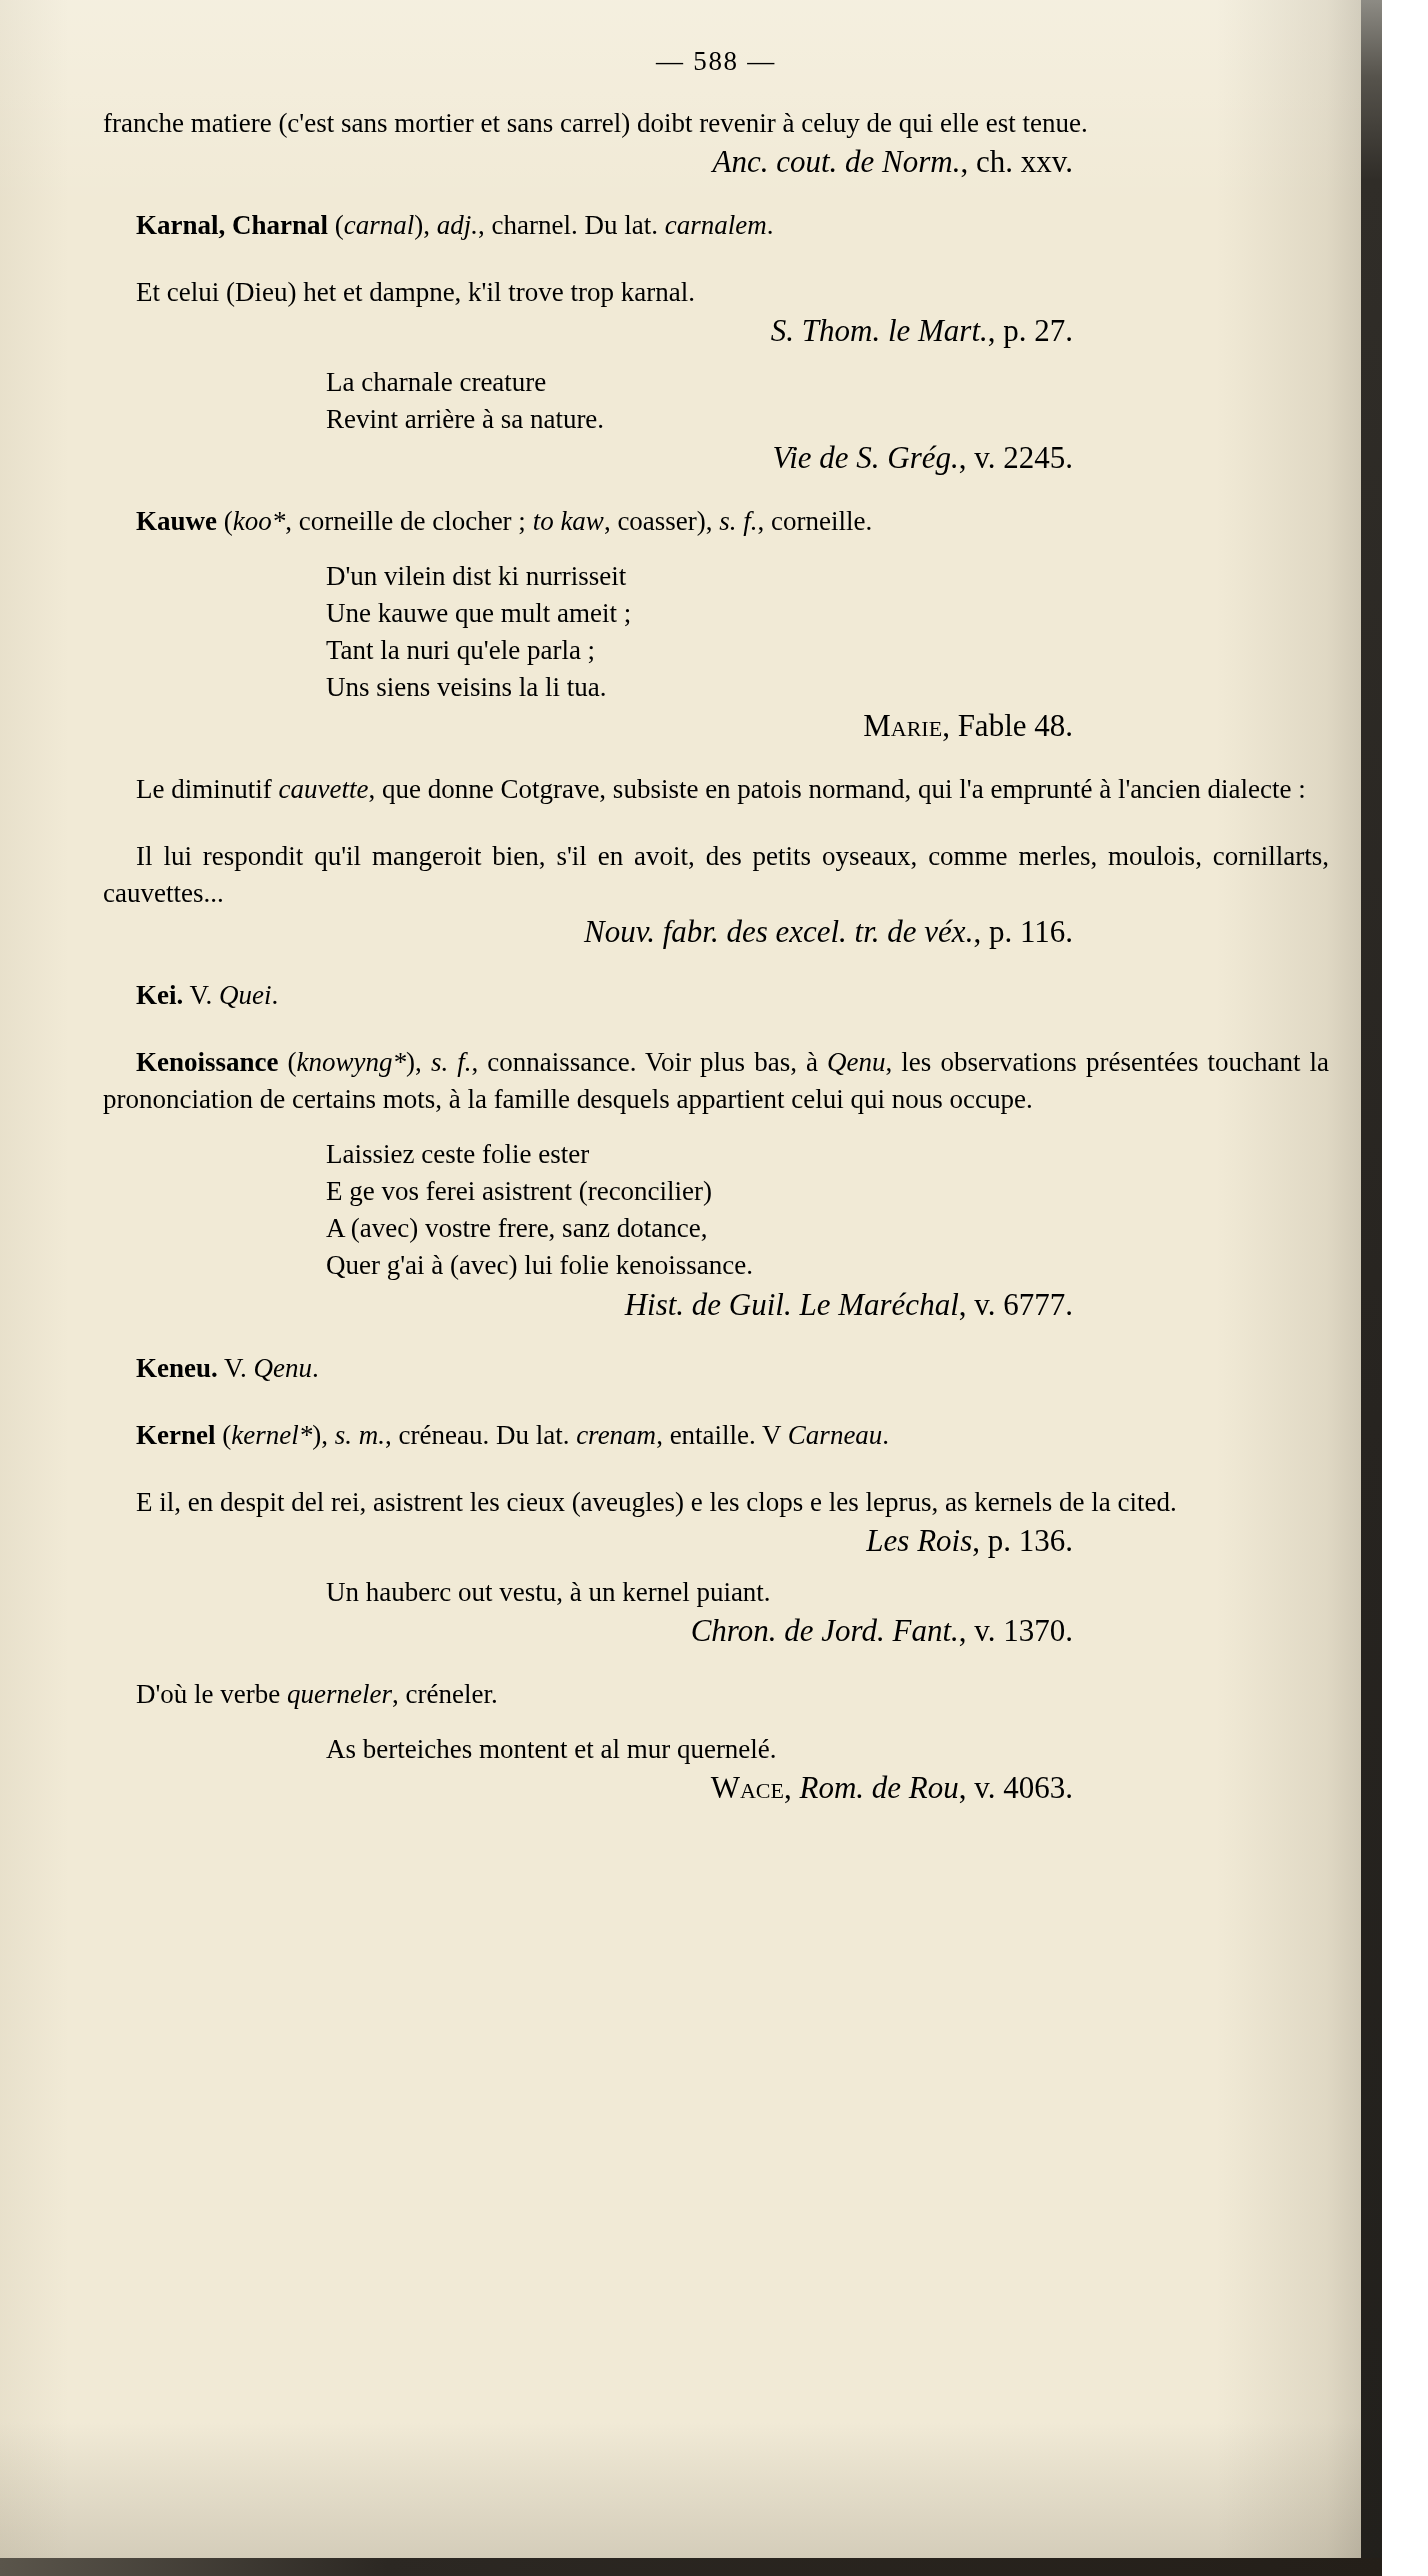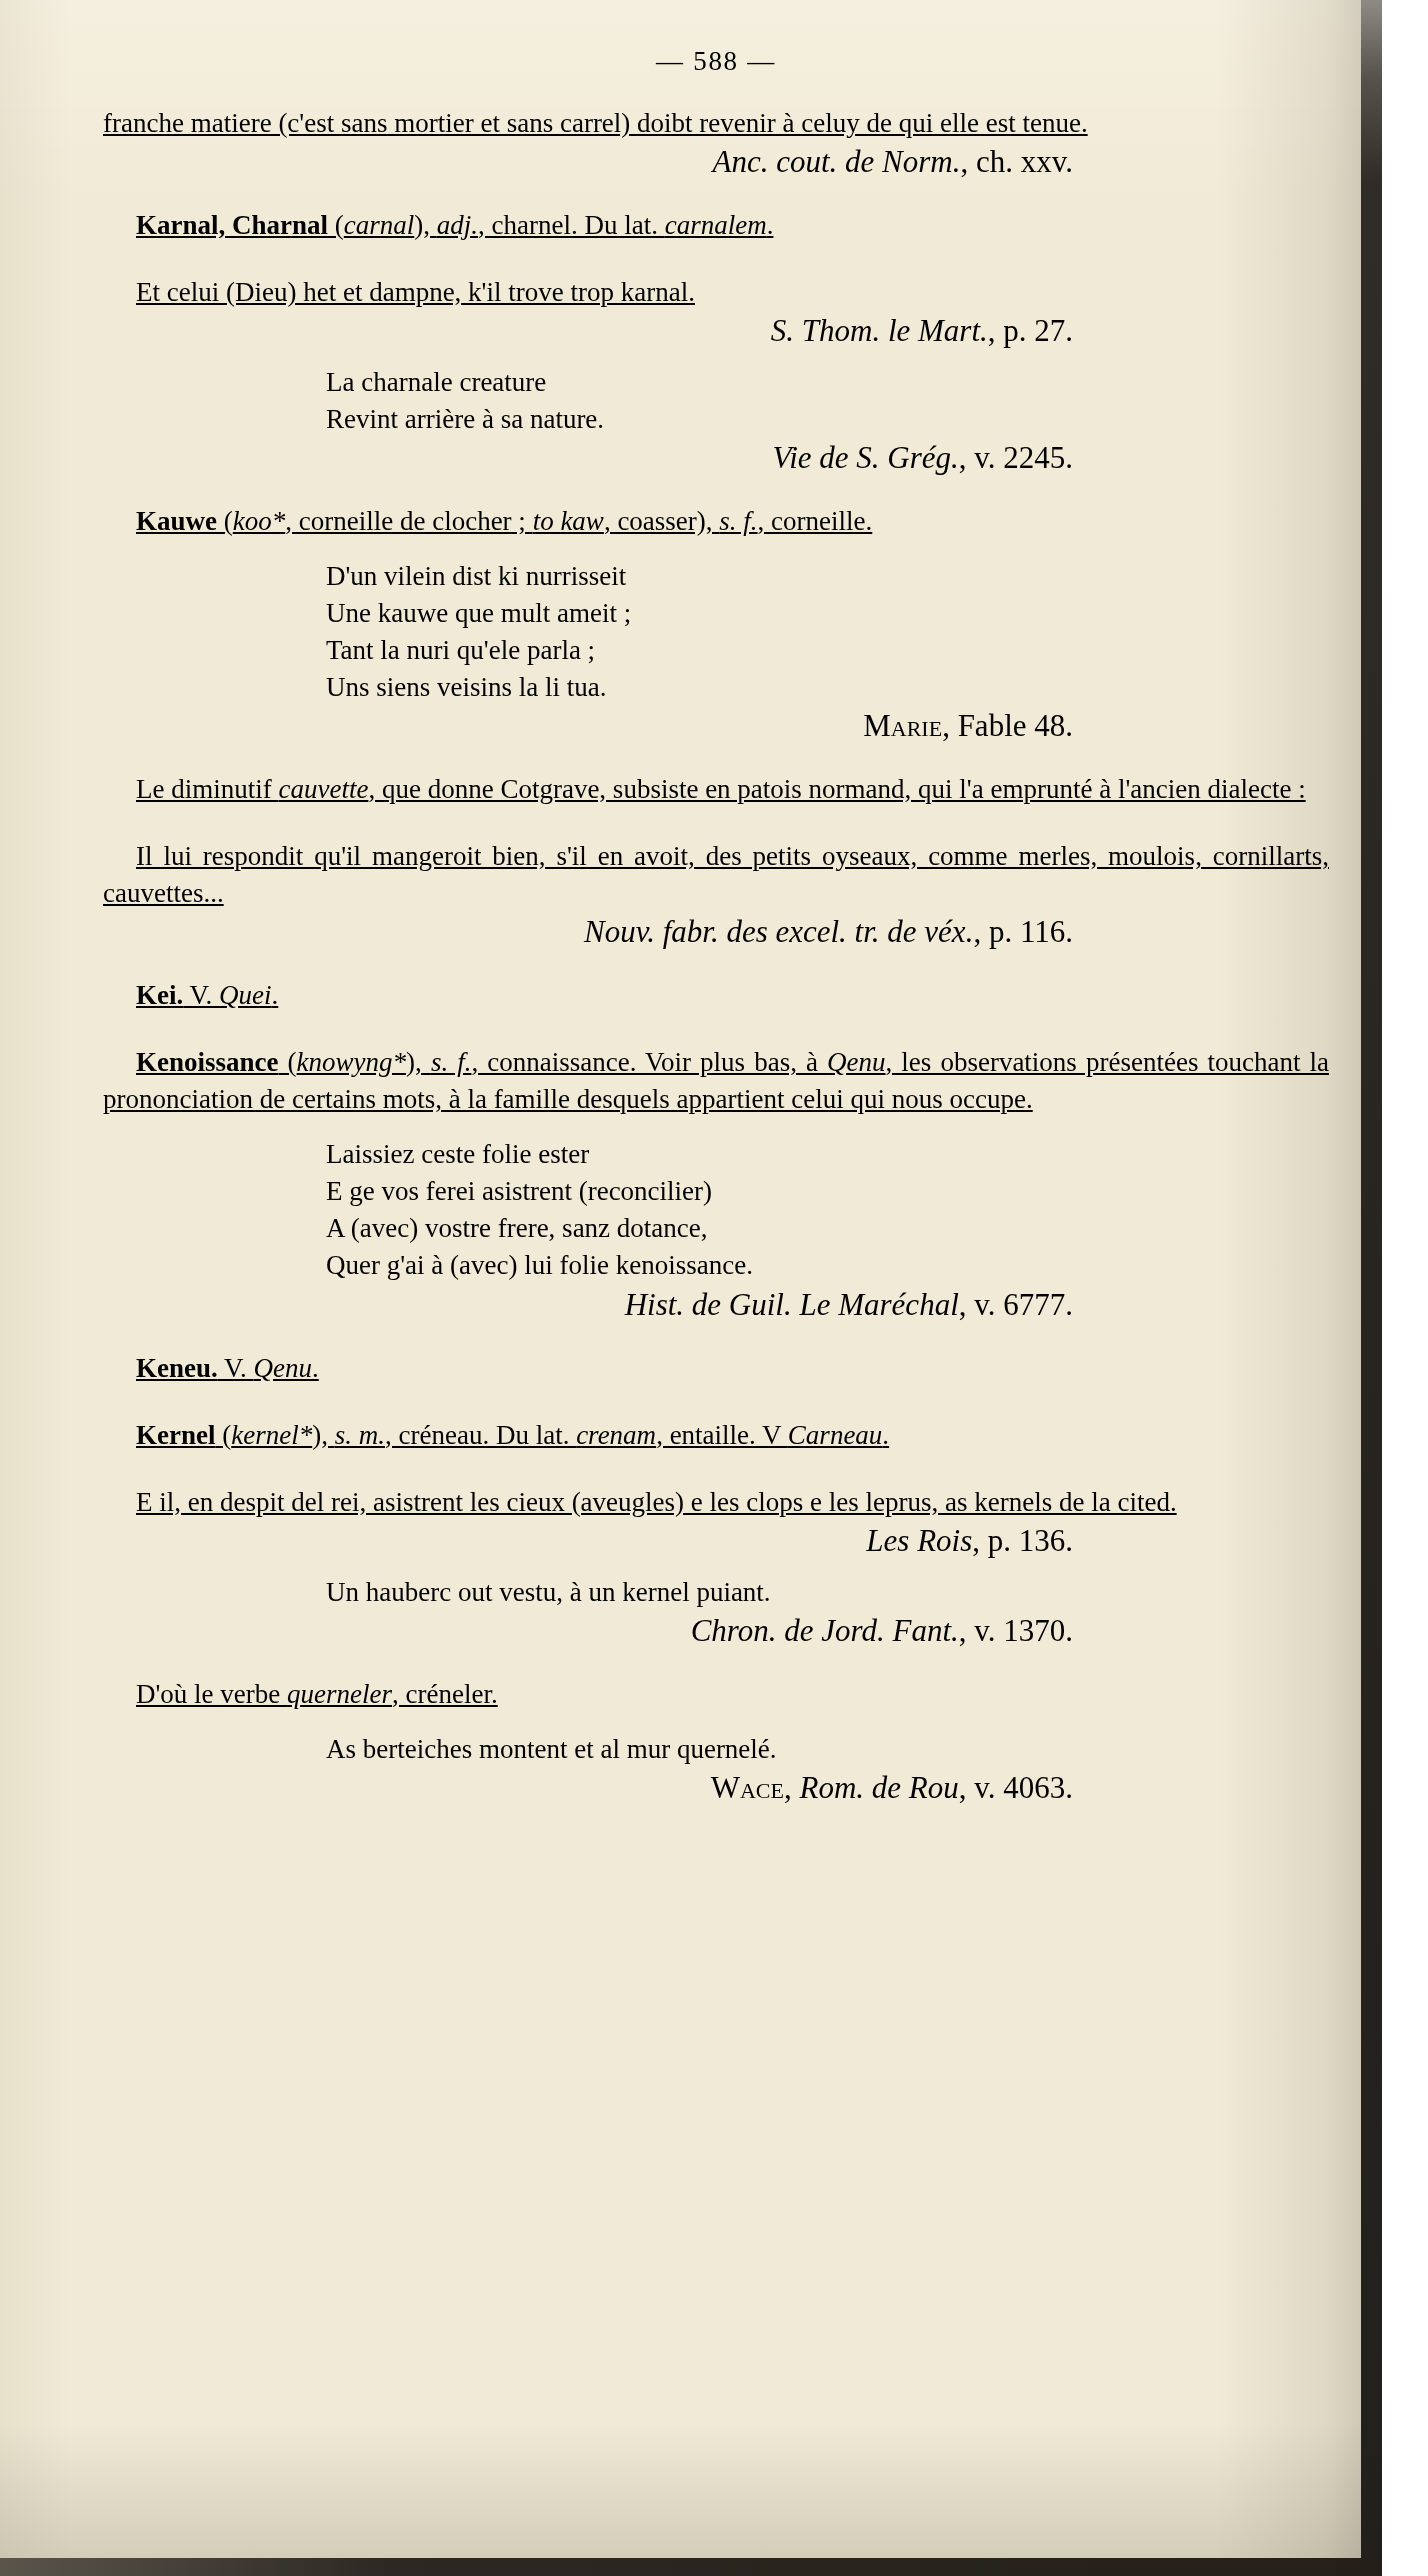--- a/index.html
+++ b/index.html
@@ -32,22 +32,22 @@
     font-size: 27px;
     line-height: 37px;
   }
   .pageno {
     text-align: center;
     font-size: 27px;
     letter-spacing: 1.7px;
     margin-bottom: 25px;
   }
   .block { margin: 0; }
-  .cont  { text-align: justify; text-indent: 0; text-decoration: underline; }
-  .para, .entry, .quote { text-align: justify; text-indent: 33px; margin-top: 30px; text-decoration: underline; }
+  .cont  { text-align: justify; text-indent: 0; }
+  .para, .entry, .quote { text-align: justify; text-indent: 33px; margin-top: 30px; }
   .verse { margin-left: 223px; margin-top: 18px; }
   .vline { white-space: pre; }
   .source {
     text-align: right;
     padding-right: 256px;
     font-size: 31px;
     line-height: 31px;
     margin-top: 4.1px;
     margin-bottom: 5px;
   }

